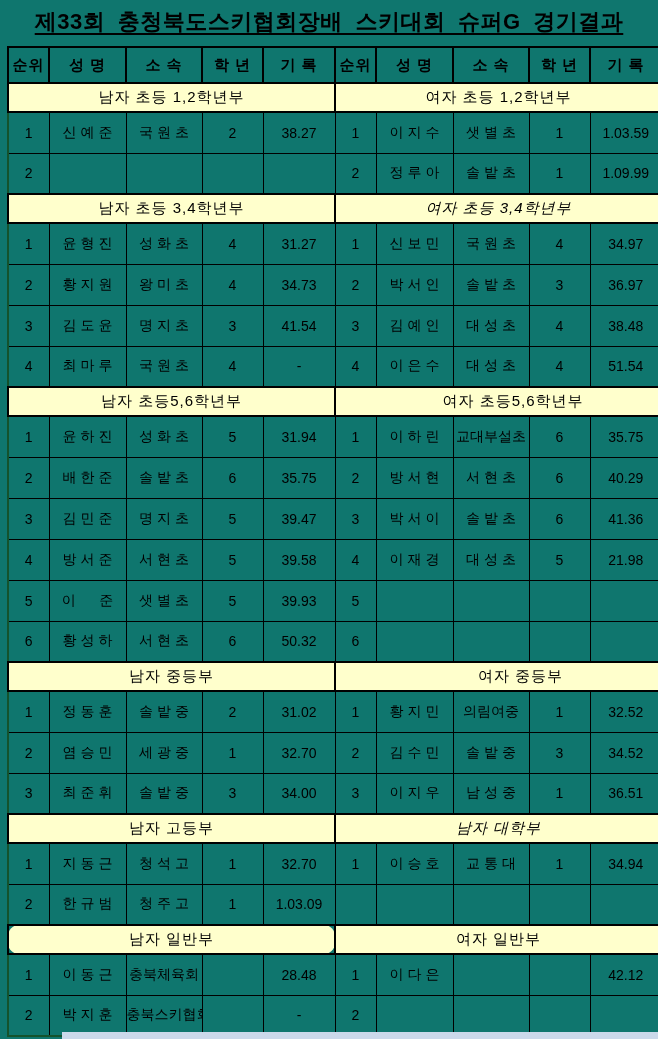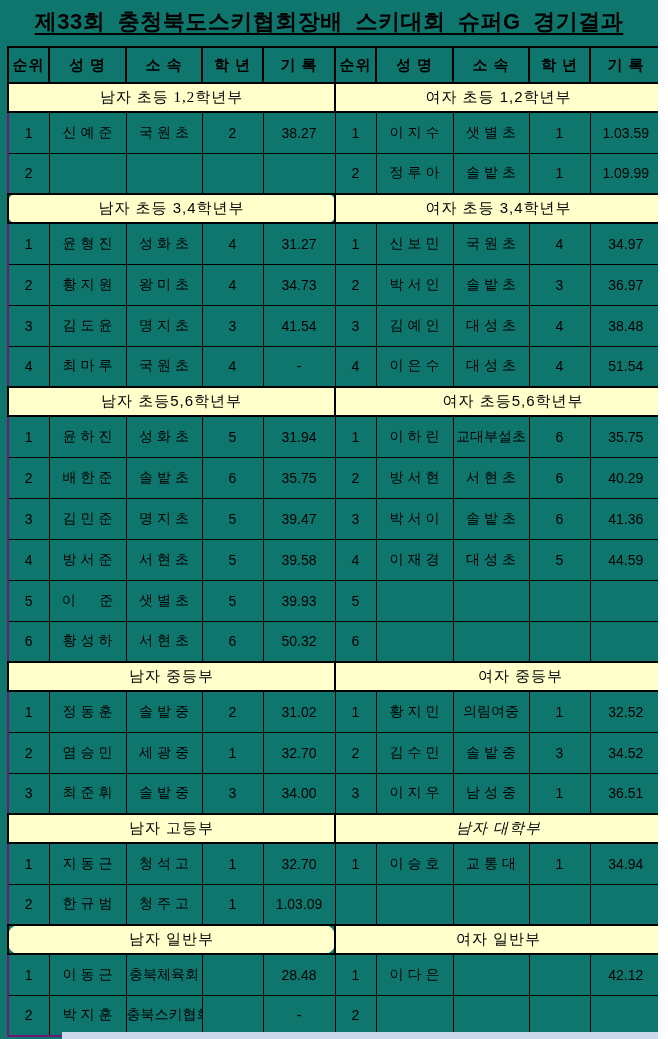--- a/index.html
+++ b/index.html
@@ -16,21 +16,21 @@
     text-decoration: underline;
     text-decoration-thickness: 2px;
     text-underline-offset: 4px;
     white-space: nowrap;
   }
   table.results {
     width: 654px;
     margin-left: 7px;
     border-collapse: collapse;
     table-layout: fixed;
-    border: 2px solid #701a75;
+    border: 2px solid #14532d;
   }
   table.results th, table.results td {
     border: 1px solid #000;
     text-align: center;
     vertical-align: middle;
     font-size: 14px;
     font-weight: normal;
     padding: 0;
     overflow: hidden;
     white-space: pre;
@@ -75,21 +75,21 @@
           <th class="c2">소 속</th>
           <th class="c3">학 년</th>
           <th class="c4">기 록</th>
           <th class="c5">순위</th>
           <th class="c6">성 명</th>
           <th class="c7">소 속</th>
           <th class="c8">학 년</th>
           <th class="c9">기 록</th>
         </tr>
         <tr class="sec-row">
-          <th class="c0 c4 tight" colspan="5" style="background: rgb(255, 255, 204); font-family: Liberation Serif, serif;">남자 초등 1,2학년부</th>
+          <th class="c0 c4 tight" colspan="5" style="background: rgb(255, 255, 204);">남자 초등 1,2학년부</th>
           <th class="c5 tight" colspan="5" style="background: rgb(255, 255, 204);">여자 초등 1,2학년부</th>
         </tr>
         <tr class="data-row">
           <td class="c0">1</td>
           <td class="c1">신 예 준</td>
           <td class="c2">국 원 초</td>
           <td class="c3">2</td>
           <td class="c4 tight">38.27</td>
           <td class="c5">1</td>
           <td class="c6">이 지 수</td>
@@ -103,22 +103,22 @@
           <td class="c2"></td>
           <td class="c3"></td>
           <td class="c4"></td>
           <td class="c5">2</td>
           <td class="c6">정 루 아</td>
           <td class="c7">솔 밭 초</td>
           <td class="c8">1</td>
           <td class="c9 tight">1.09.99</td>
         </tr>
         <tr class="sec-row">
-          <th class="c0 c4 tight" colspan="5" style="background: rgb(255, 255, 204); border-radius: 8px;">남자 초등 3,4학년부</th>
-          <th class="c5 tight" colspan="5" style="background: rgb(255, 255, 204);">여자 초등 3,4학년부</th>
+          <th class="c0 c4 tight" colspan="5" style="background: rgb(255, 255, 204);">남자 초등 3,4학년부</th>
+          <th class="c5 tight" colspan="5" style="background: rgb(255, 255, 204); font-style: italic;">여자 초등 3,4학년부</th>
         </tr>
         <tr class="data-row">
           <td class="c0">1</td>
           <td class="c1">윤 형 진</td>
           <td class="c2">성 화 초</td>
           <td class="c3">4</td>
           <td class="c4 tight">31.27</td>
           <td class="c5">1</td>
           <td class="c6">신 보 민</td>
           <td class="c7">국 원 초</td>
@@ -204,21 +204,21 @@
         <tr class="data-row">
           <td class="c0">4</td>
           <td class="c1">방 서 준</td>
           <td class="c2">서 현 초</td>
           <td class="c3">5</td>
           <td class="c4 tight">39.58</td>
           <td class="c5">4</td>
           <td class="c6">이 재 경</td>
           <td class="c7">대 성 초</td>
           <td class="c8">5</td>
-          <td class="c9 tight">44.59</td>
+          <td class="c9 tight">21.98</td>
         </tr>
         <tr class="data-row">
           <td class="c0">5</td>
           <td class="c1">이      준</td>
           <td class="c2">샛 별 초</td>
           <td class="c3">5</td>
           <td class="c4 tight">39.93</td>
           <td class="c5">5</td>
           <td class="c6"></td>
           <td class="c7"></td>

